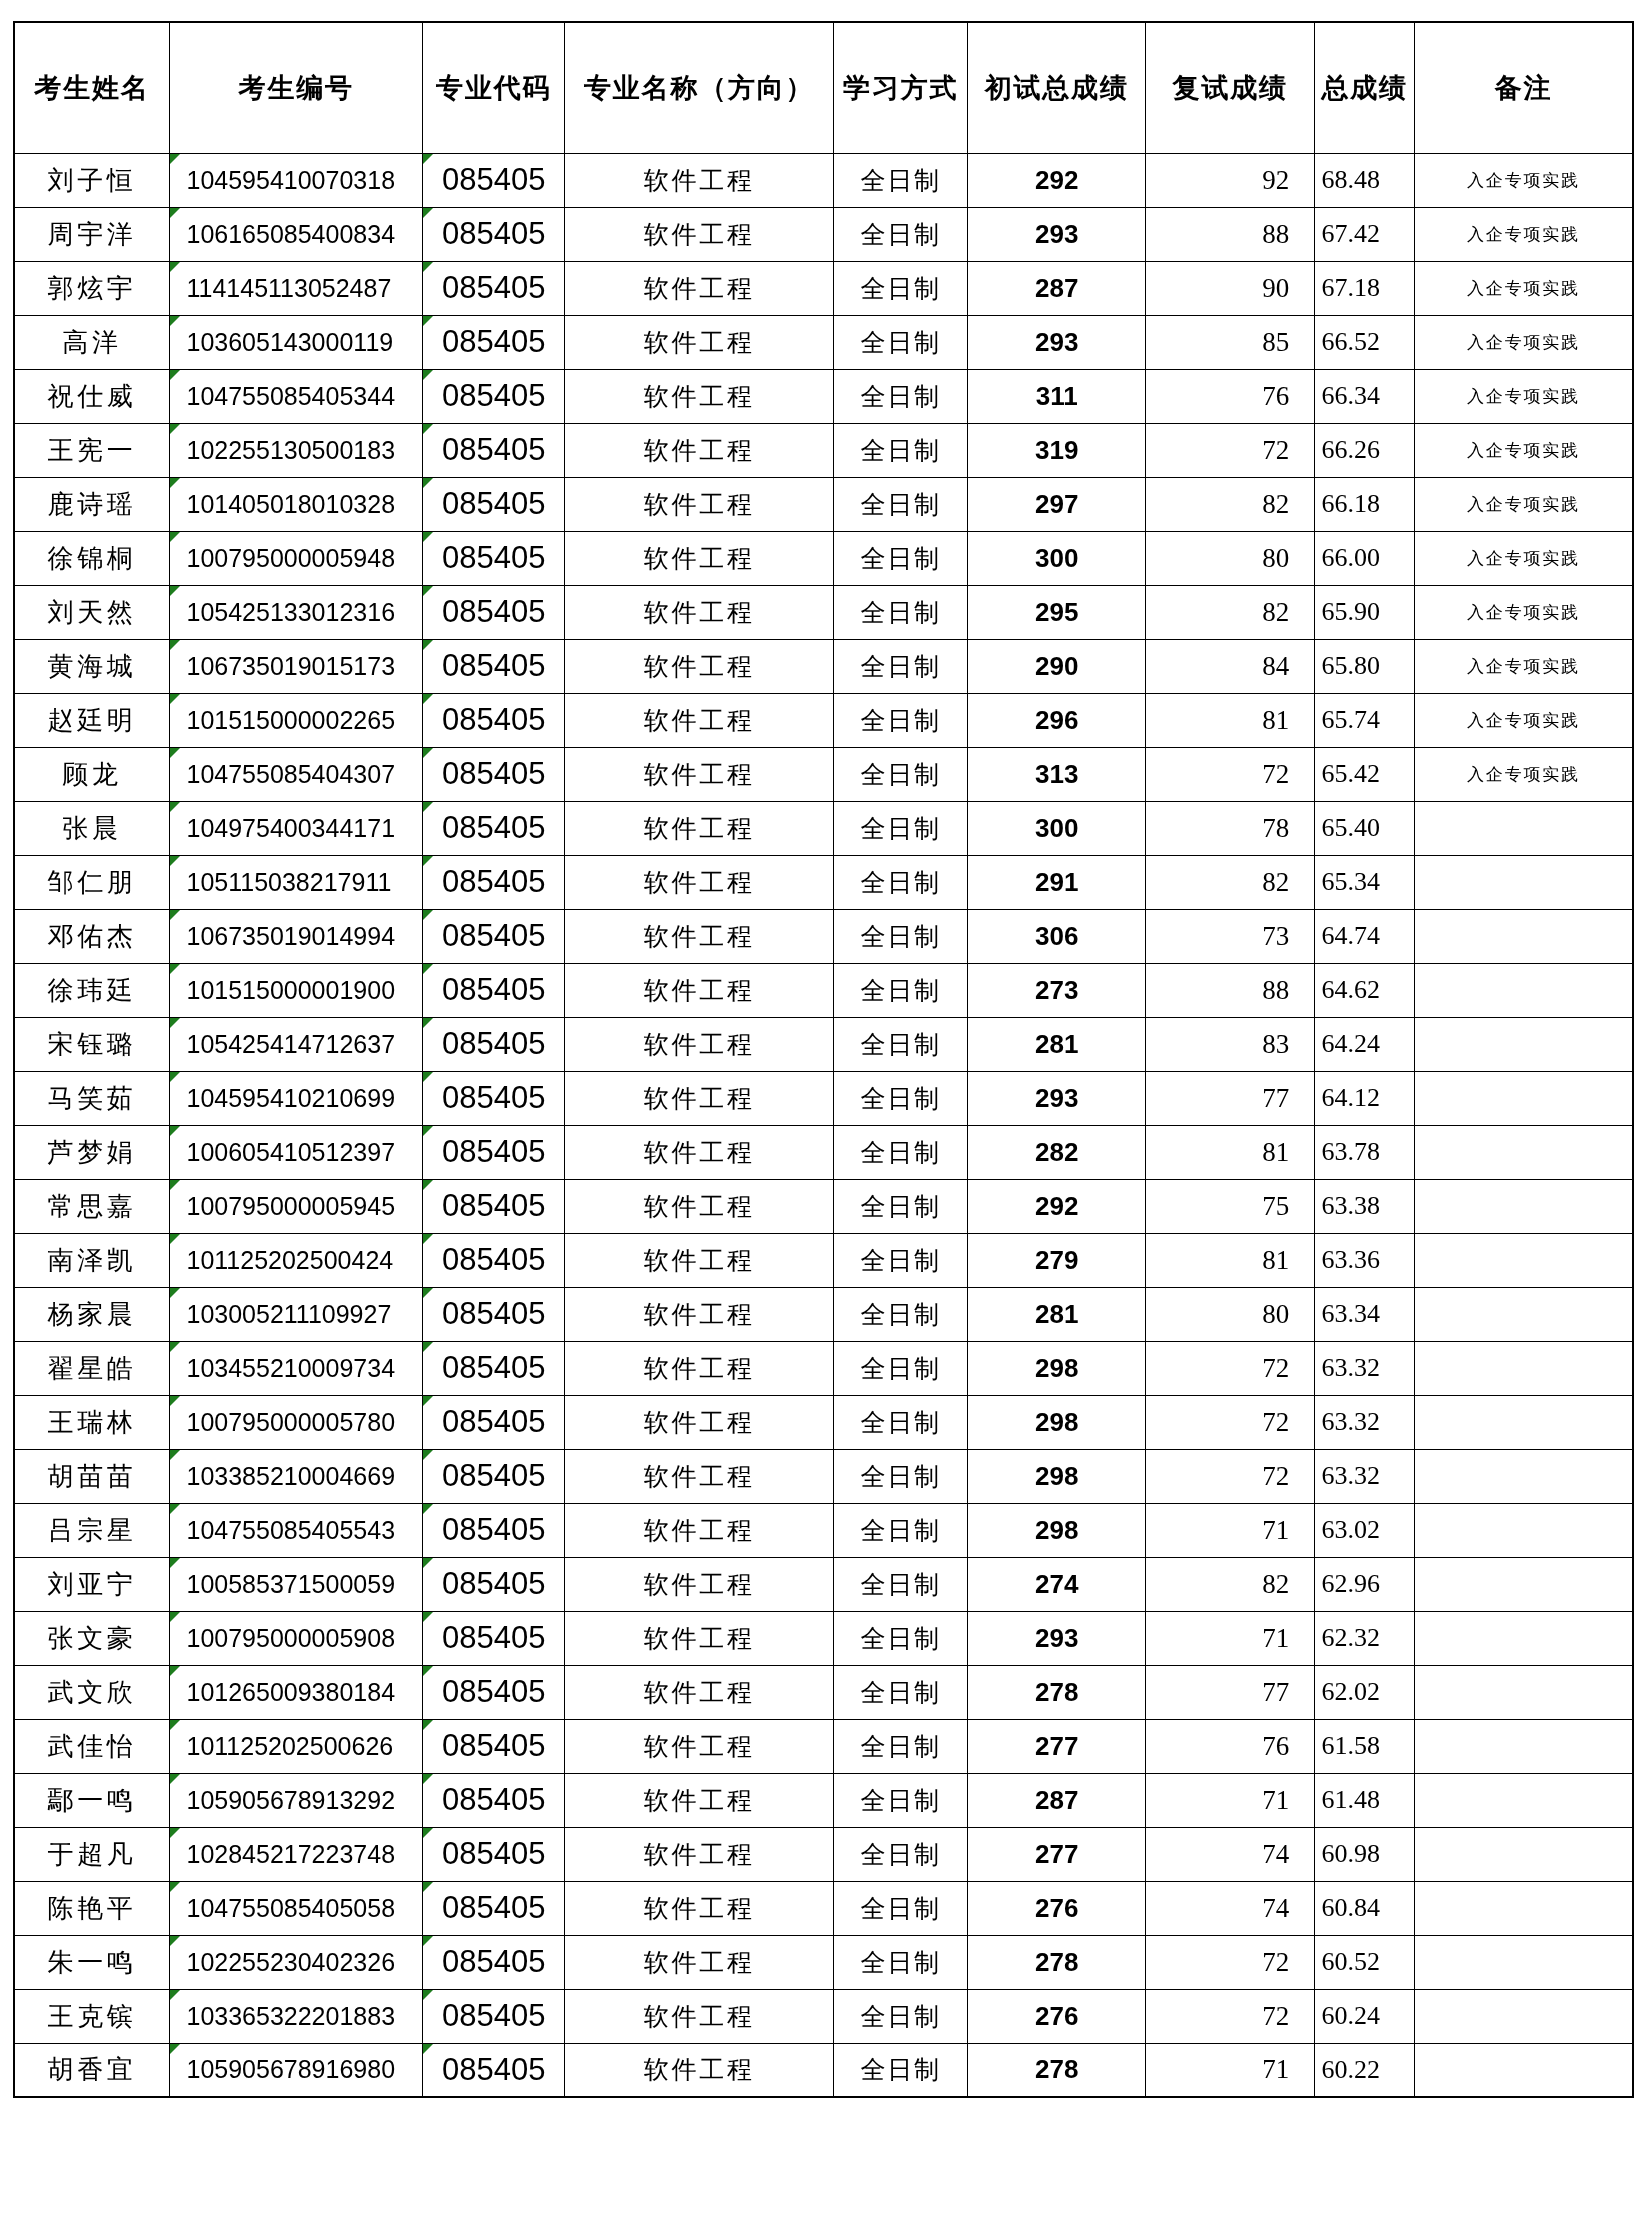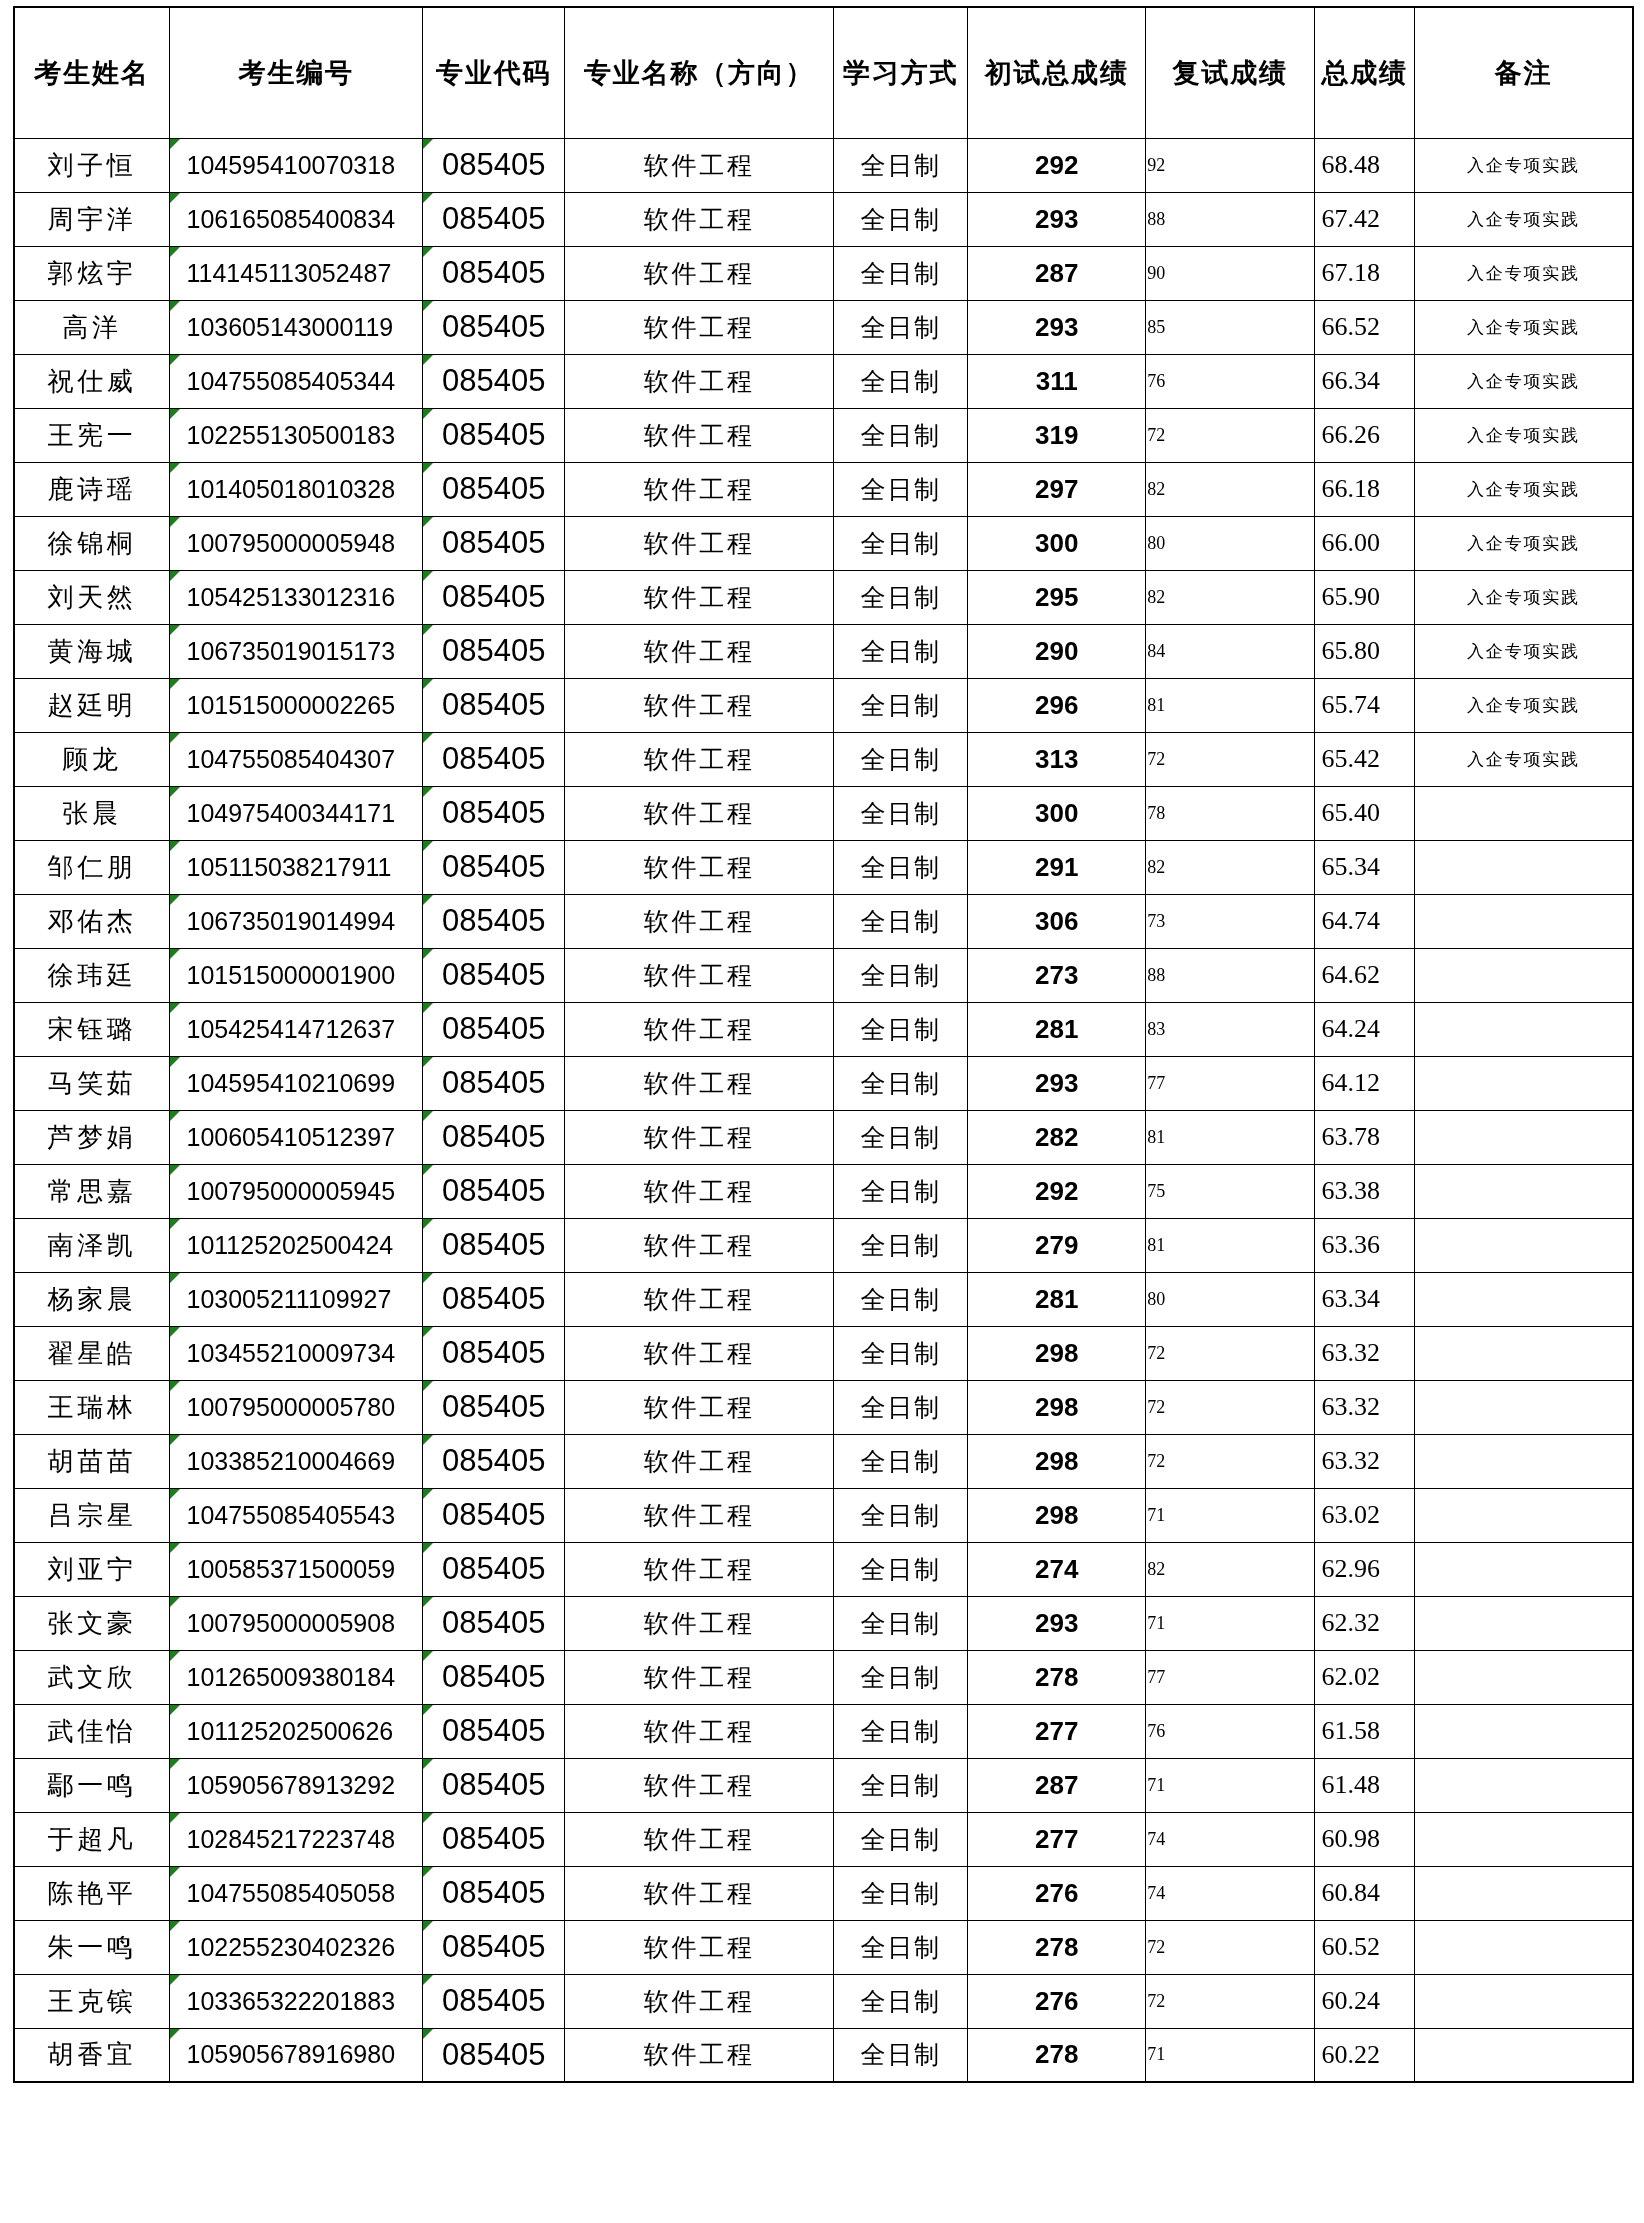--- a/index.html
+++ b/index.html
@@ -7,21 +7,21 @@
     padding: 0;
     background: #ffffff;
     width: 1645px;
     height: 2224px;
     font-family: "Liberation Serif", serif;
     color: #000000;
   }
   #sheet {
     position: absolute;
     left: 12.7px;
-    top: 6px;
+    top: 21px;
   }
   table {
     border-collapse: collapse;
     table-layout: fixed;
     width: 1618px;
     background: #ffffff;
   }
   th, td {
     border: 1.8px solid #000000;
     overflow: hidden;
@@ -44,21 +44,21 @@
   }
   td.c-name   { text-align: center; font-size: 26px; letter-spacing: 3.6px; }
   td.c-id     { text-align: left; padding-left: 16.3px;
                 font-family: "Liberation Sans", sans-serif; font-size: 25px; letter-spacing: 0; }
   td.c-code   { text-align: center;
                 font-family: Liberation Sans, sans-serif; font-size: 31px; }
   td.c-major  { text-align: center; font-size: 25px; letter-spacing: 2.7px; }
   td.c-mode   { text-align: center; font-size: 25px; letter-spacing: 1.8px; }
   td.c-initial{ text-align: center;
                 font-family: "Liberation Sans", sans-serif; font-weight: bold; font-size: 26px; }
-  td.c-retest { text-align: left; padding-right: 18px; font-size: 18px; }
+  td.c-retest { text-align: right; padding-right: 25px; font-size: 27px; }
   td.c-total  { text-align: left; padding-left: 6.3px; font-size: 26px; }
   td.c-remark { text-align: center; font-size: 17px; letter-spacing: 1.8px; }
   .tri {
     position: absolute;
     top: 0;
     left: 0;
     width: 0;
     height: 0;
     border-top: 10px solid var(--indicator-green, #1e7d1e);
     border-right: 10px solid transparent;

